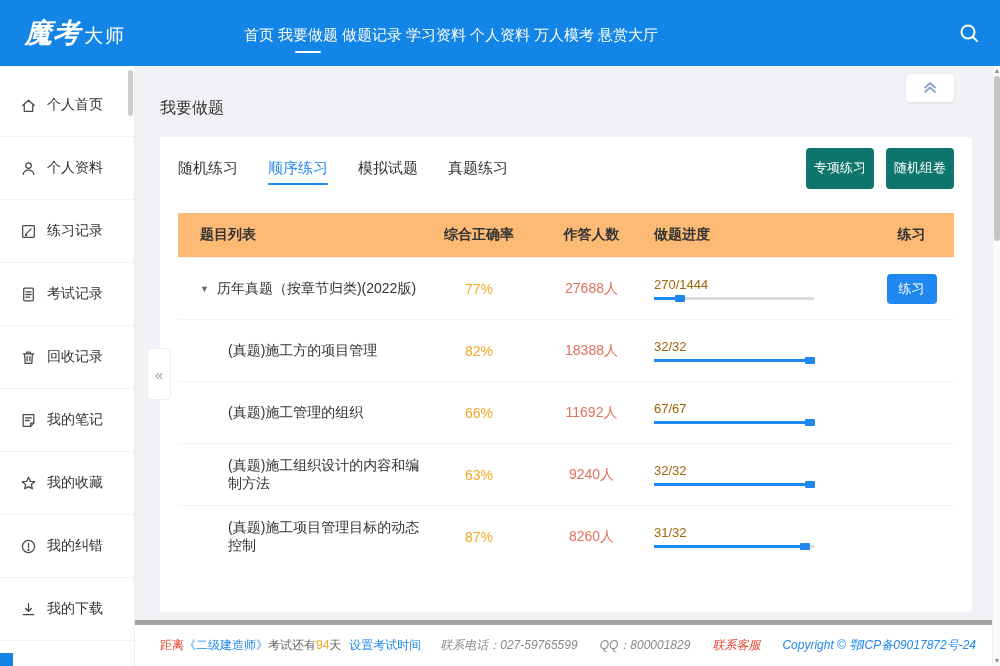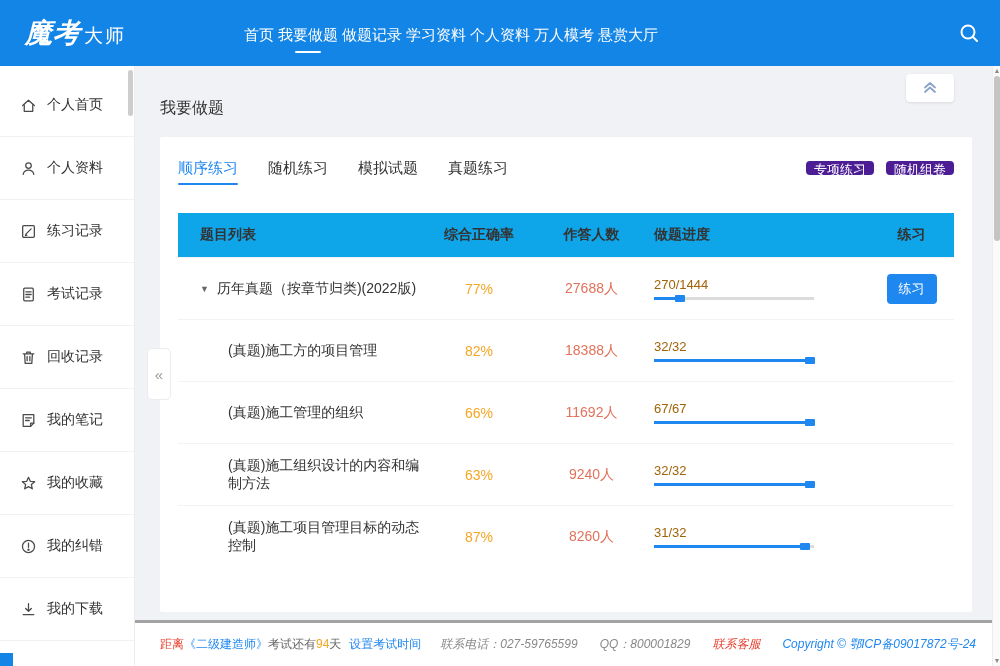--- a/index.html
+++ b/index.html
@@ -32,41 +32,41 @@
 
   .page-title { margin-top:32px; font-size:16px; color:#333; }
 
   .card { margin-top:18px; margin-bottom:8px; background:#fff; border-radius:2px; flex:1; padding:0 18px; display:flex; flex-direction:column; overflow:hidden; }
   .card-head { display:flex; align-items:center; height:62px; flex:none; }
   .tabs { display:flex; gap:30px; }
   .tab { font-size:15px; color:#333; position:relative; padding:20px 0; cursor:pointer; white-space:nowrap; background:none; border:none; }
   .tab.active { color:#1f87f0; }
   .tab.active::after { content:''; position:absolute; left:0; right:0; bottom:13px; height:2px; background:#1f87f0; border-radius:1px; }
   .head-btns { margin-left:auto; display:flex; gap:12px; }
-  .orange-btn { width:68px; height:14px; background:#4c1d95; color:#fff; border:none; border-radius:4px; font-size:13px; cursor:pointer; }
+  .orange-btn { width:68px; height:41px; background:#0f766e; color:#fff; border:none; border-radius:4px; font-size:13px; cursor:pointer; }
 
   .table { margin-top:14px; flex:1; }
-  .thead { display:flex; align-items:center; height:44px; background:#0ea5e9; font-size:14px; color:#333; font-weight:bold; }
+  .thead { display:flex; align-items:center; height:44px; background:#fdba74; font-size:14px; color:#333; font-weight:bold; }
   .trow { display:flex; align-items:center; height:62px; border-top:1px solid #f3f3f3; font-size:14px; background:#fff; }
   .c-title { flex:1; padding-left:22px; display:flex; align-items:center; min-width:0; }
   .c-acc { width:100px; text-align:center; flex:none; }
   .c-people { width:125px; text-align:center; flex:none; }
   .c-prog { width:215px; flex:none; }
   .c-act { width:85px; text-align:center; flex:none; }
   .trow.sub .c-title { padding-left:50px; }
   .caret { display:inline-block; margin-right:8px; font-size:9px; color:#666; cursor:pointer; flex:none; }
   .acc-val { color:#f5a623; }
   .people-val { color:#e2725b; }
   .prog-text { font-size:13px; color:#a16207; margin-bottom:5px; width:160px; }
   .prog-track { width:160px; height:3px; background:#dcdcdc; position:relative; }
   .prog-fill { height:3px; background:#1f87f0; position:relative; }
   .prog-fill::after { content:''; position:absolute; right:-1px; top:-2px; width:10px; height:7px; background:#1f87f0; border-radius:1px; }
   .practice-btn { width:50px; height:30px; background:#1f87f0; color:#fff; border:none; border-radius:4px; font-size:13px; cursor:pointer; }
 
-  .footer { margin:auto -20px 0 -25px; background:#fff; border-top:3px solid #a3a3a3; height:46px; display:flex; align-items:center; padding:0 16px 0 25px; font-size:12px; color:#888; flex:none; }
+  .footer { margin:auto -20px 0 -25px; background:#fff; border-top:5px solid #a3a3a3; height:46px; display:flex; align-items:center; padding:0 16px 0 25px; font-size:12px; color:#888; flex:none; }
   .f-red { color:#e8402e; }
   .f-orange { color:#f5a623; }
   .f-link { color:#1f87f0; cursor:pointer; }
   .f-right { margin-left:auto; display:flex; gap:22px; align-items:center; white-space:nowrap;font-style:italic; }
 
   .vscroll { width:8px; background:#fafafa; border-left:1px solid #ededed; position:relative; flex:none; }
   .vthumb { position:absolute; top:2px; left:1px; width:6px; height:165px; background:#c4c4c4; border-radius:3px; cursor:pointer; }
   .varrow { position:absolute; left:0; width:8px; text-align:center; font-size:7px; color:#8a8a8a; line-height:8px; }
   .varrow.up { top:1px; }
   .varrow.down { bottom:1px; }
@@ -198,22 +198,22 @@
             <path d="M3 12 8 7.5 13 12"></path>
         </svg>
       </span>
     </button>
 
     <div class="page-title">我要做题</div>
 
     <div class="card">
       <div class="card-head">
         <div class="tabs">
+          <button class="tab">随机练习</button>
           <button class="tab active">顺序练习</button>
-          <button class="tab">随机练习</button>
           <button class="tab">模拟试题</button>
           <button class="tab">真题练习</button>
         </div>
         <div class="head-btns">
           <button class="orange-btn">专项练习</button>
           <button class="orange-btn">随机组卷</button>
         </div>
       </div>
 
       <div class="table">

